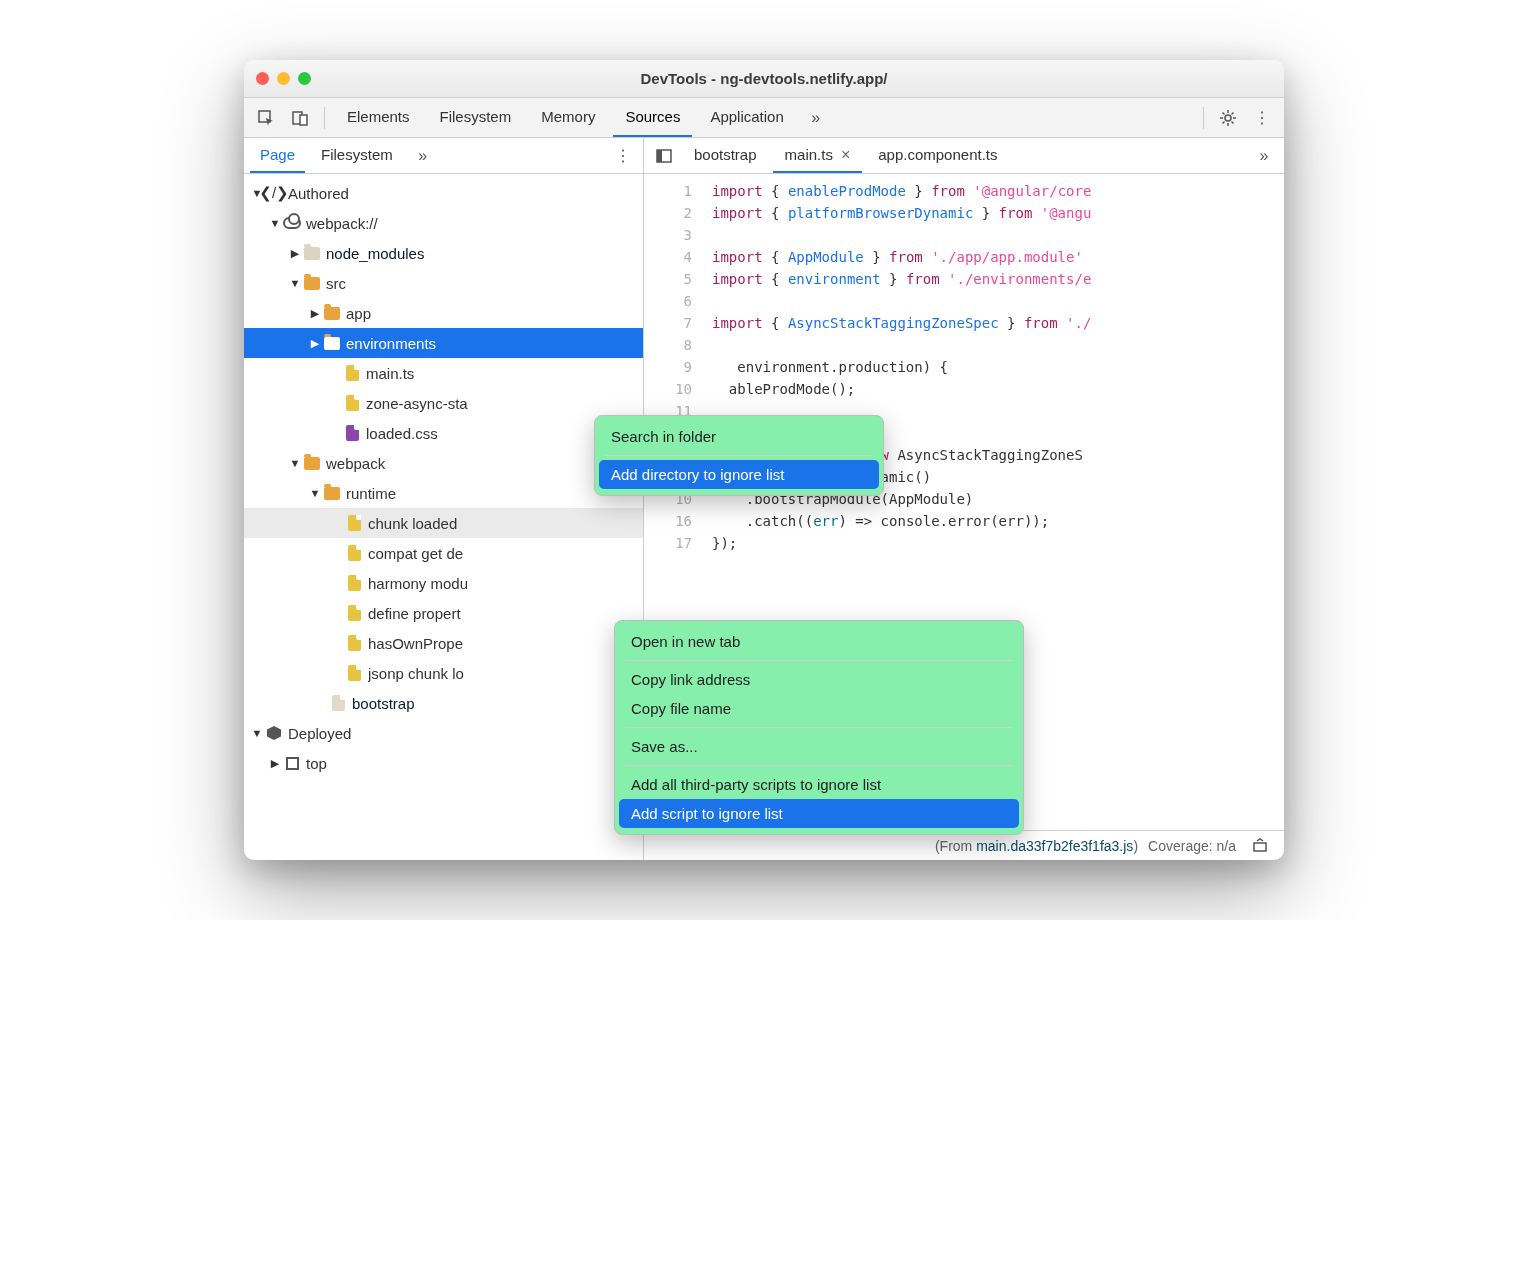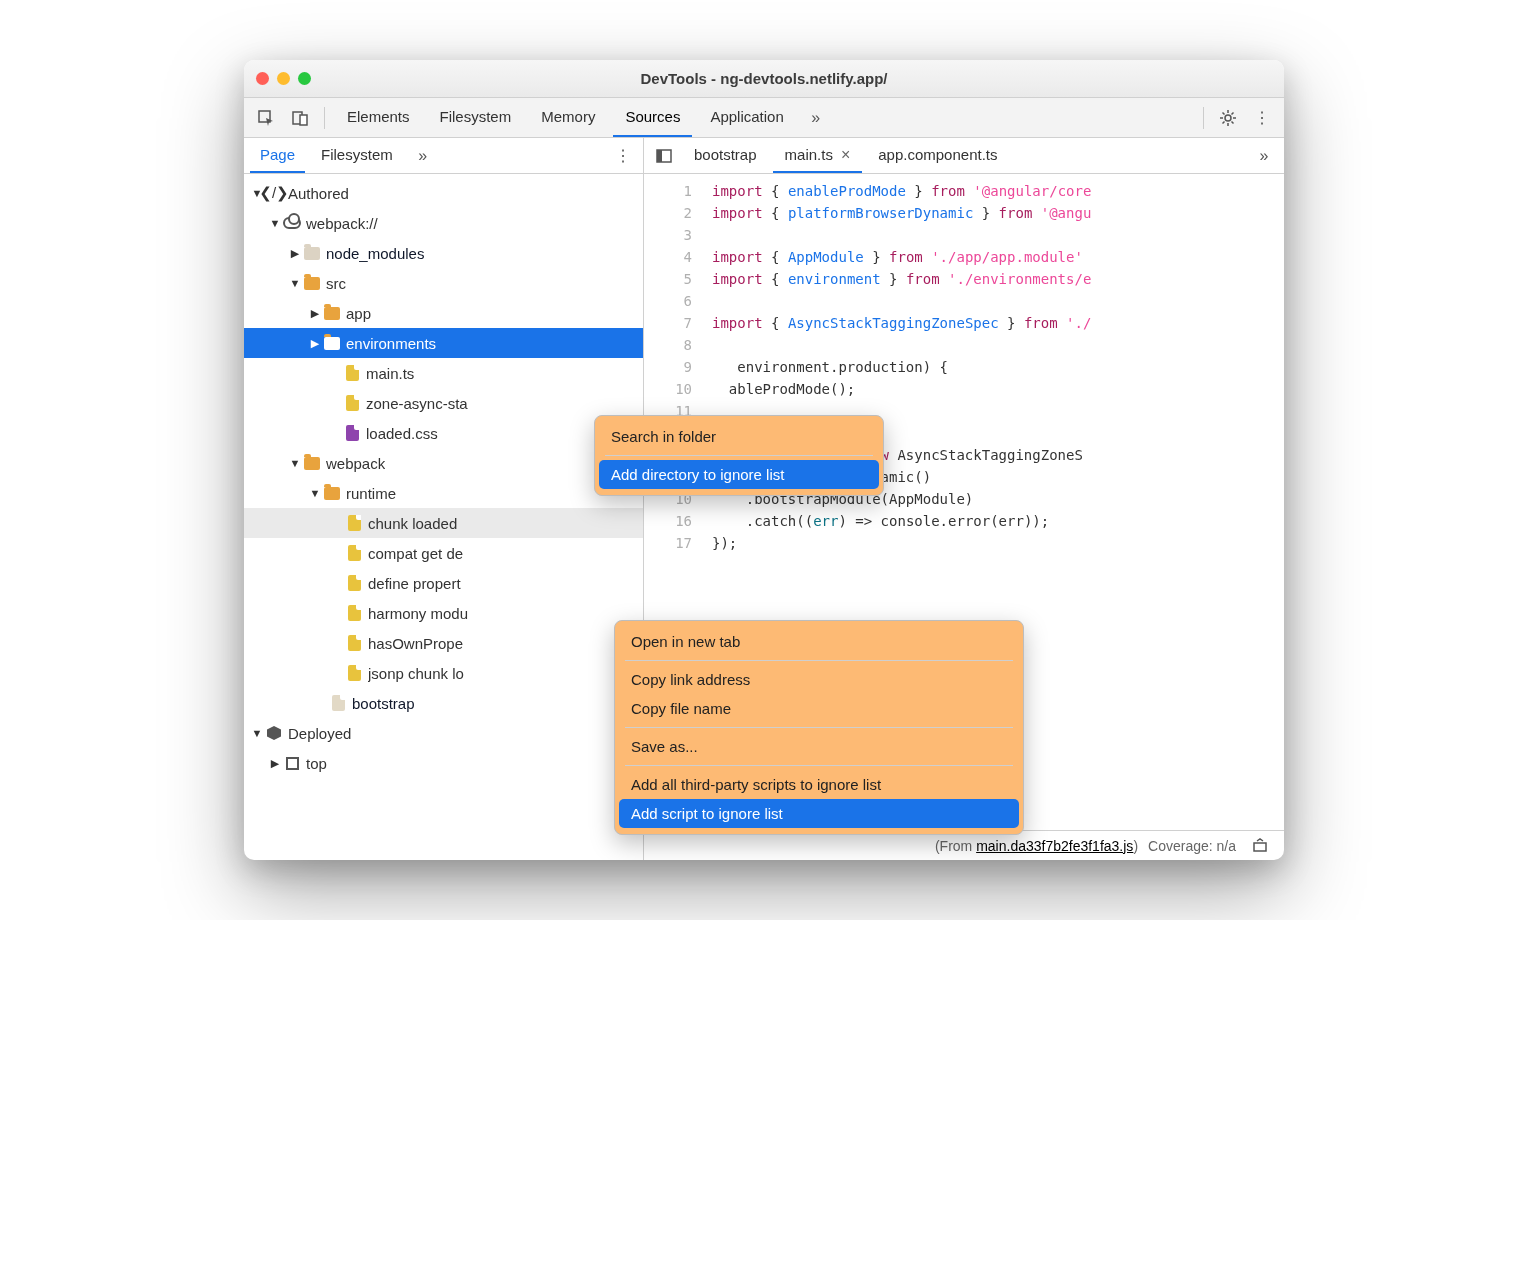--- a/index.html
+++ b/index.html
@@ -94,24 +94,24 @@
 .close-x{font-size:16px;color:#666;}
 
 
 .editor{flex:1;display:flex;font-family:Menlo,Consolas,monospace;font-size:14px;line-height:22px;overflow:hidden;position:relative;background:#fff;}
 .gutter{width:60px;text-align:right;color:#b0b0b0;padding:6px 12px 6px 0;user-select:none;background:#fff;}
 .code{flex:1;padding:6px 0 6px 8px;white-space:pre;color:#333;overflow:hidden;}
 .kw{color:#a71d5d;} .id{color:#0b7285;} .fn{color:#1a73e8;} .str{color:#ec4899;text-align:right;} .pn{color:#333;}
 
 
 .status{height:30px;border-top:1px solid #d0d0d0;display:flex;align-items:center;padding:0 10px;font-size:14px;color:#666;gap:10px;}
-.status .fname{color:#000000;text-decoration:underline;}
-
-
-.menu{position:absolute;background:#fdba74;border:1px solid #bdbdbd;border-radius:8px;padding:6px 4px;box-shadow:0 8px 24px rgba(0,0,0,0.25);font-size:15px;color:#222;min-width:260px;z-index:50;}
+.status .fname{color:#0c4a6e;}
+
+
+.menu{position:absolute;background:#86efac;border:1px solid #bdbdbd;border-radius:8px;padding:6px 4px;box-shadow:0 8px 24px rgba(0,0,0,0.25);font-size:15px;color:#222;min-width:260px;z-index:50;}
 .menu .mi{padding:6px 12px;border-radius:5px;cursor:default;white-space:nowrap;}
 .menu .mi.hl{background:#1a73e8;color:#fff;}
 .menu hr{border:none;border-top:1px solid #cfcfcf;margin:4px 6px;}
 
 svg{display:block;}
 </style>
 </head>
 <body>
 
 <div class="window">
@@ -246,27 +246,27 @@
         <div class="row" style="padding-left:100px">
             <span class="ic">
               <span class="file"></span>
             </span>
             <span class="lbl">compat get de</span>
           </div>
         <div class="row" style="padding-left:100px">
             <span class="ic">
               <span class="file"></span>
             </span>
+            <span class="lbl">harmony modu</span>
+          </div>
+        <div class="row" style="padding-left:100px">
+            <span class="ic">
+              <span class="file"></span>
+            </span>
             <span class="lbl">define propert</span>
-          </div>
-        <div class="row" style="padding-left:100px">
-            <span class="ic">
-              <span class="file"></span>
-            </span>
-            <span class="lbl">harmony modu</span>
           </div>
         <div class="row" style="padding-left:100px">
             <span class="ic">
               <span class="file"></span>
             </span>
             <span class="lbl">hasOwnPrope</span>
           </div>
         <div class="row" style="padding-left:100px">
             <span class="ic">
               <span class="file"></span>

